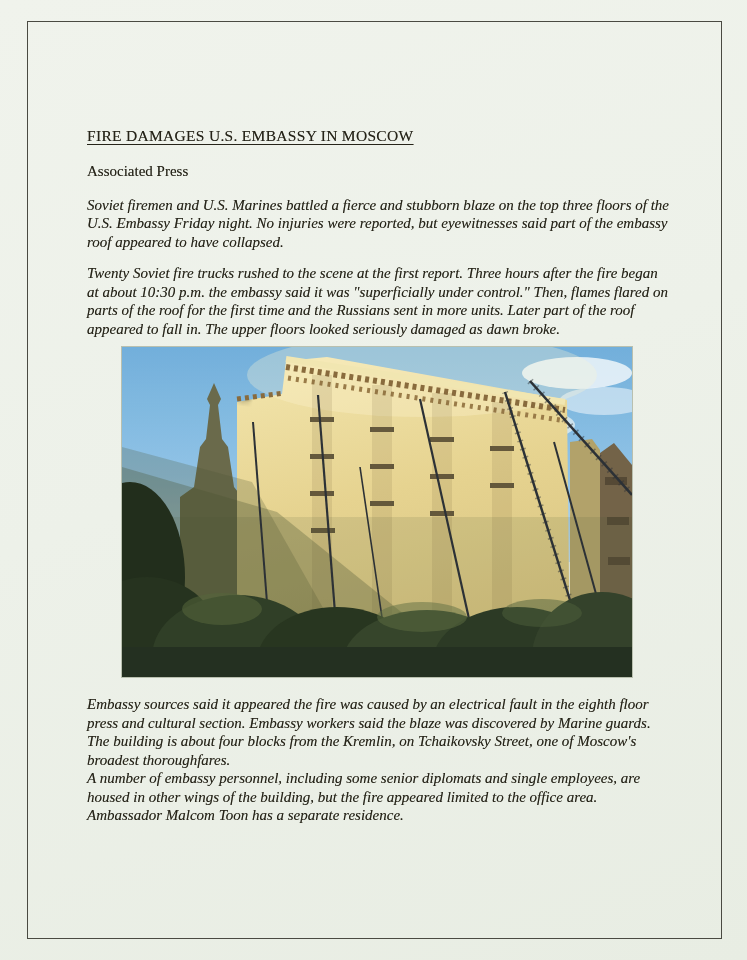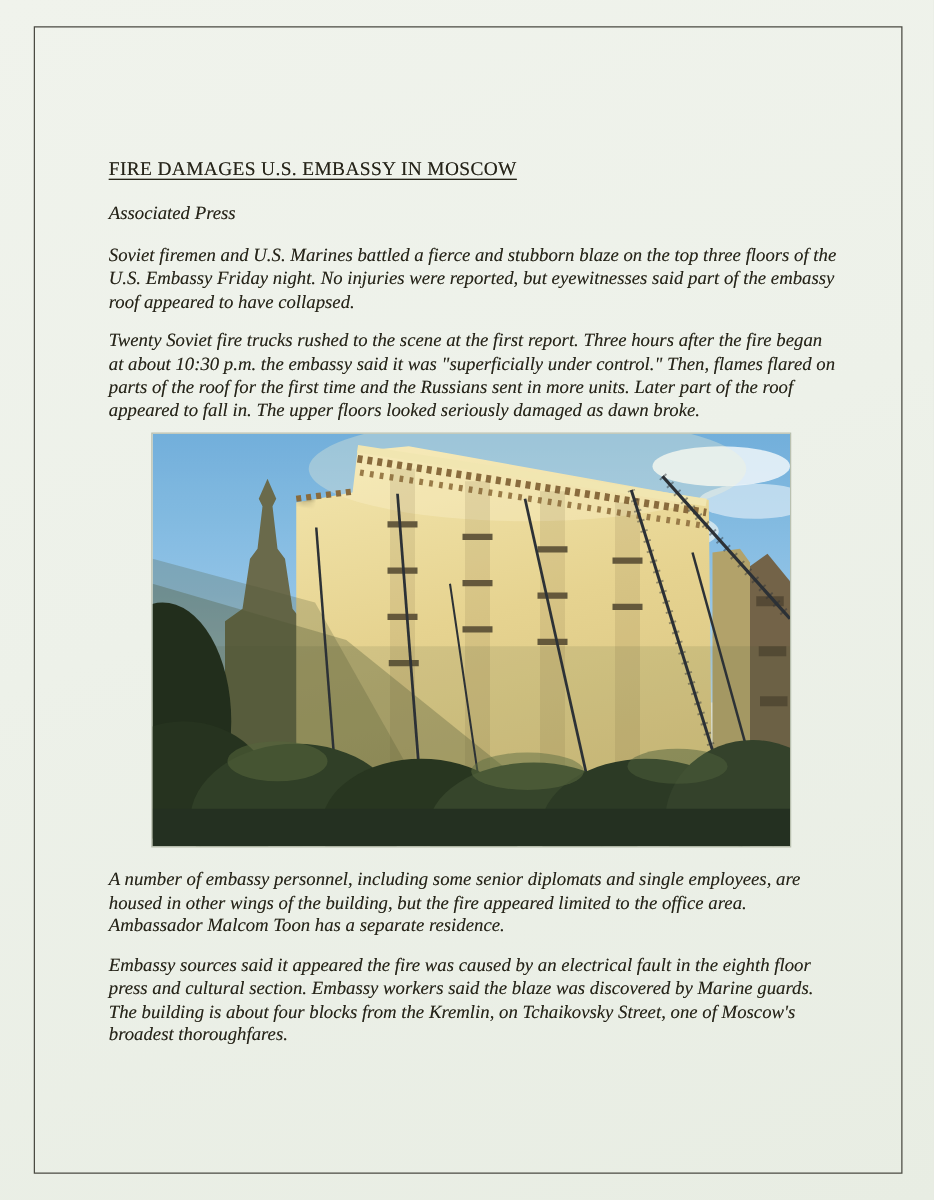--- a/index.html
+++ b/index.html
@@ -14,21 +14,21 @@
     position:absolute;left:27px;top:21px;width:693px;height:916px;
     border:1.5px solid #4a4a42;
   }
   .content{position:absolute;left:87px;top:86px;width:624px;margin-top:40px;}
   .headline{
     font-size:15.5px;line-height:19px;font-weight:400;letter-spacing:.3px;
     text-decoration:underline;text-underline-offset:3px;text-decoration-thickness:1px;
     margin:0 0 17px 0;
     text-shadow:0 0 .4px rgba(38,36,25,.55);
   }
-  .byline-line{font-size:15px;line-height:18.5px;text-shadow:0 0 .4px rgba(38,36,25,.45);font-style:italic;}
+  .byline-line{font-size:15px;line-height:18.5px;text-shadow:0 0 .4px rgba(38,36,25,.45);}
   .byline{margin:0 0 15px 0;}
   .para{
     white-space:pre-line;font-size:15px;line-height:18.5px;margin:0 0 13px 0;
     text-shadow:0 0 .4px rgba(38,36,25,.45);
     font-style:italic;
   }
   .para.p2{margin-bottom:9px;}
   .para.p3{margin-bottom:14px;}
   .para.p5{margin-bottom:0;}
   .photo-figure{margin:0 0 18px 35px;width:510px;height:330px;}
@@ -145,22 +145,22 @@
           <ellipse cx="395" cy="318" rx="85" ry="58" fill="#2b3a24"></ellipse>
           <ellipse cx="480" cy="310" rx="70" ry="65" fill="#33422a"></ellipse>
           <rect x="0" y="300" width="510" height="30" fill="#243020"></rect>
           <ellipse cx="100" cy="262" rx="40" ry="16" fill="#55663a" opacity="0.55"></ellipse>
           <ellipse cx="300" cy="270" rx="45" ry="15" fill="#5d6e40" opacity="0.5"></ellipse>
           <ellipse cx="420" cy="266" rx="40" ry="14" fill="#4e603a" opacity="0.5"></ellipse>
         </g>
       </svg>
     </figure>
 
-    <p class="para p4">A number of embassy personnel, including some senior diplomats and single employees, are
-housed in other wings of the building, but the fire appeared limited to the office area.
-Ambassador Malcom Toon has a separate residence.</p>
     <p class="para p5">Embassy sources said it appeared the fire was caused by an electrical fault in the eighth floor
 press and cultural section. Embassy workers said the blaze was discovered by Marine guards.
 The building is about four blocks from the Kremlin, on Tchaikovsky Street, one of Moscow's
 broadest thoroughfares.</p>
+    <p class="para p4">A number of embassy personnel, including some senior diplomats and single employees, are
+housed in other wings of the building, but the fire appeared limited to the office area.
+Ambassador Malcom Toon has a separate residence.</p>
 
   </div>
 </div>
 
 </body></html>

